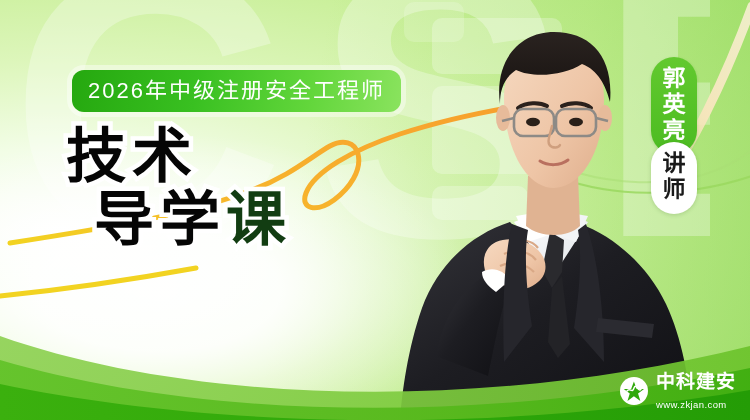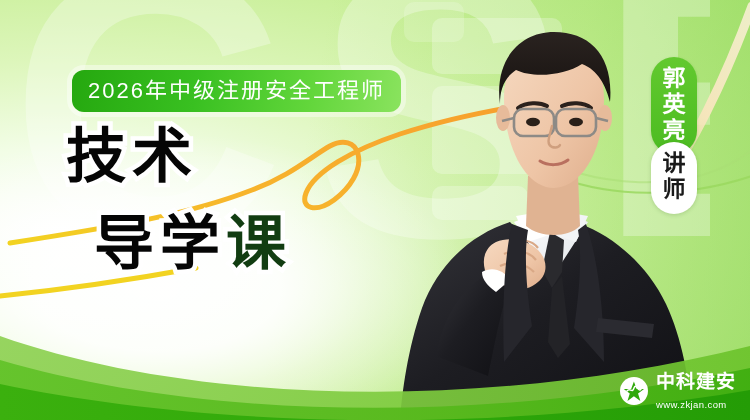--- a/index.html
+++ b/index.html
@@ -88,21 +88,21 @@
   .hl-line{
     font-size:60px;
     font-weight:700;
     letter-spacing:6px;
     white-space:nowrap;
     color:#050505;
     -webkit-text-stroke:9px #ffffff;
     paint-order:stroke fill;
   }
   .hl-line.line2{
-    margin-top:28px;
+    margin-top:4px;
     margin-left:28px;
   }
   .hl-line .ch-accent{color:#123d12;}
 
   
   .portrait{
     position:absolute;
     left:392px;top:26px;
     width:320px;height:394px;
     pointer-events:none;

